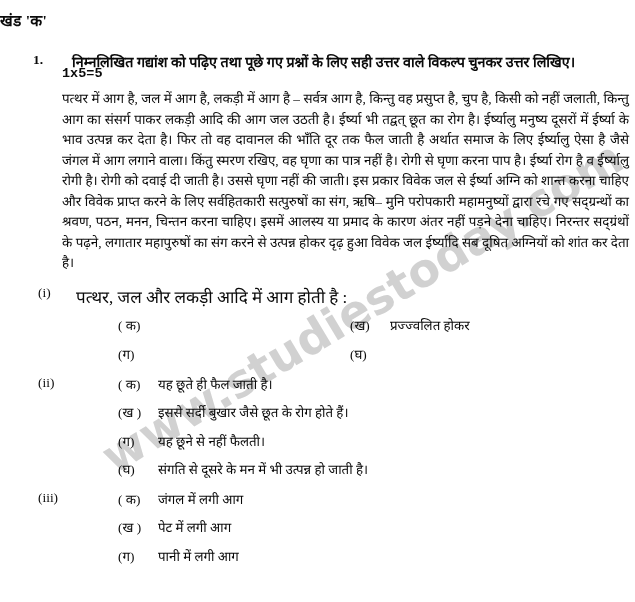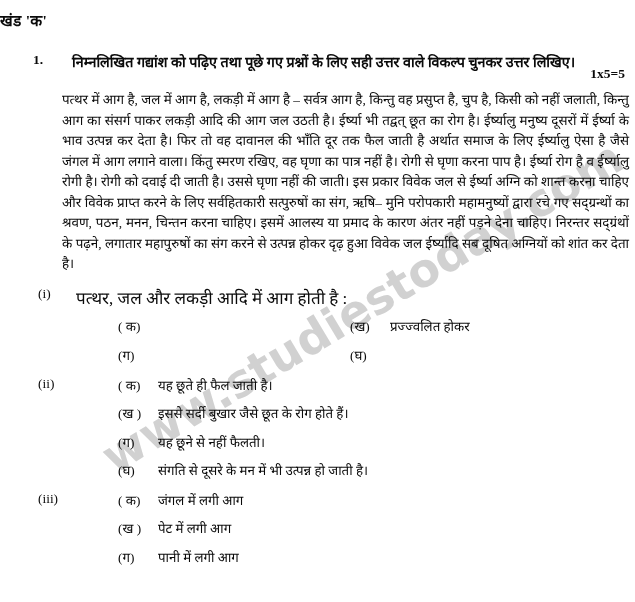--- a/index.html
+++ b/index.html
@@ -71,25 +71,26 @@
   }
   .q-stem {
     font-weight: bold;
     font-size: 14.3px;
     line-height: 1.5;
     text-align: justify;
     text-justify: inter-word;
     margin: 10px;
   }
   .marks-line {
-    text-align: right;
+    text-align: left;
     font-weight: bold;
     font-size: 13.5px;
     margin-top: -17px;
     padding-right: 2px;
+    font-family: Liberation Mono, monospace;
   }
 
   .passage {
     margin: 8px 0 8px 0;
     padding-left: 62px;
     padding-right: 6px;
     font-size: 13.4px;
     line-height: 1.53;
     text-align: justify;
     text-justify: inter-word;

